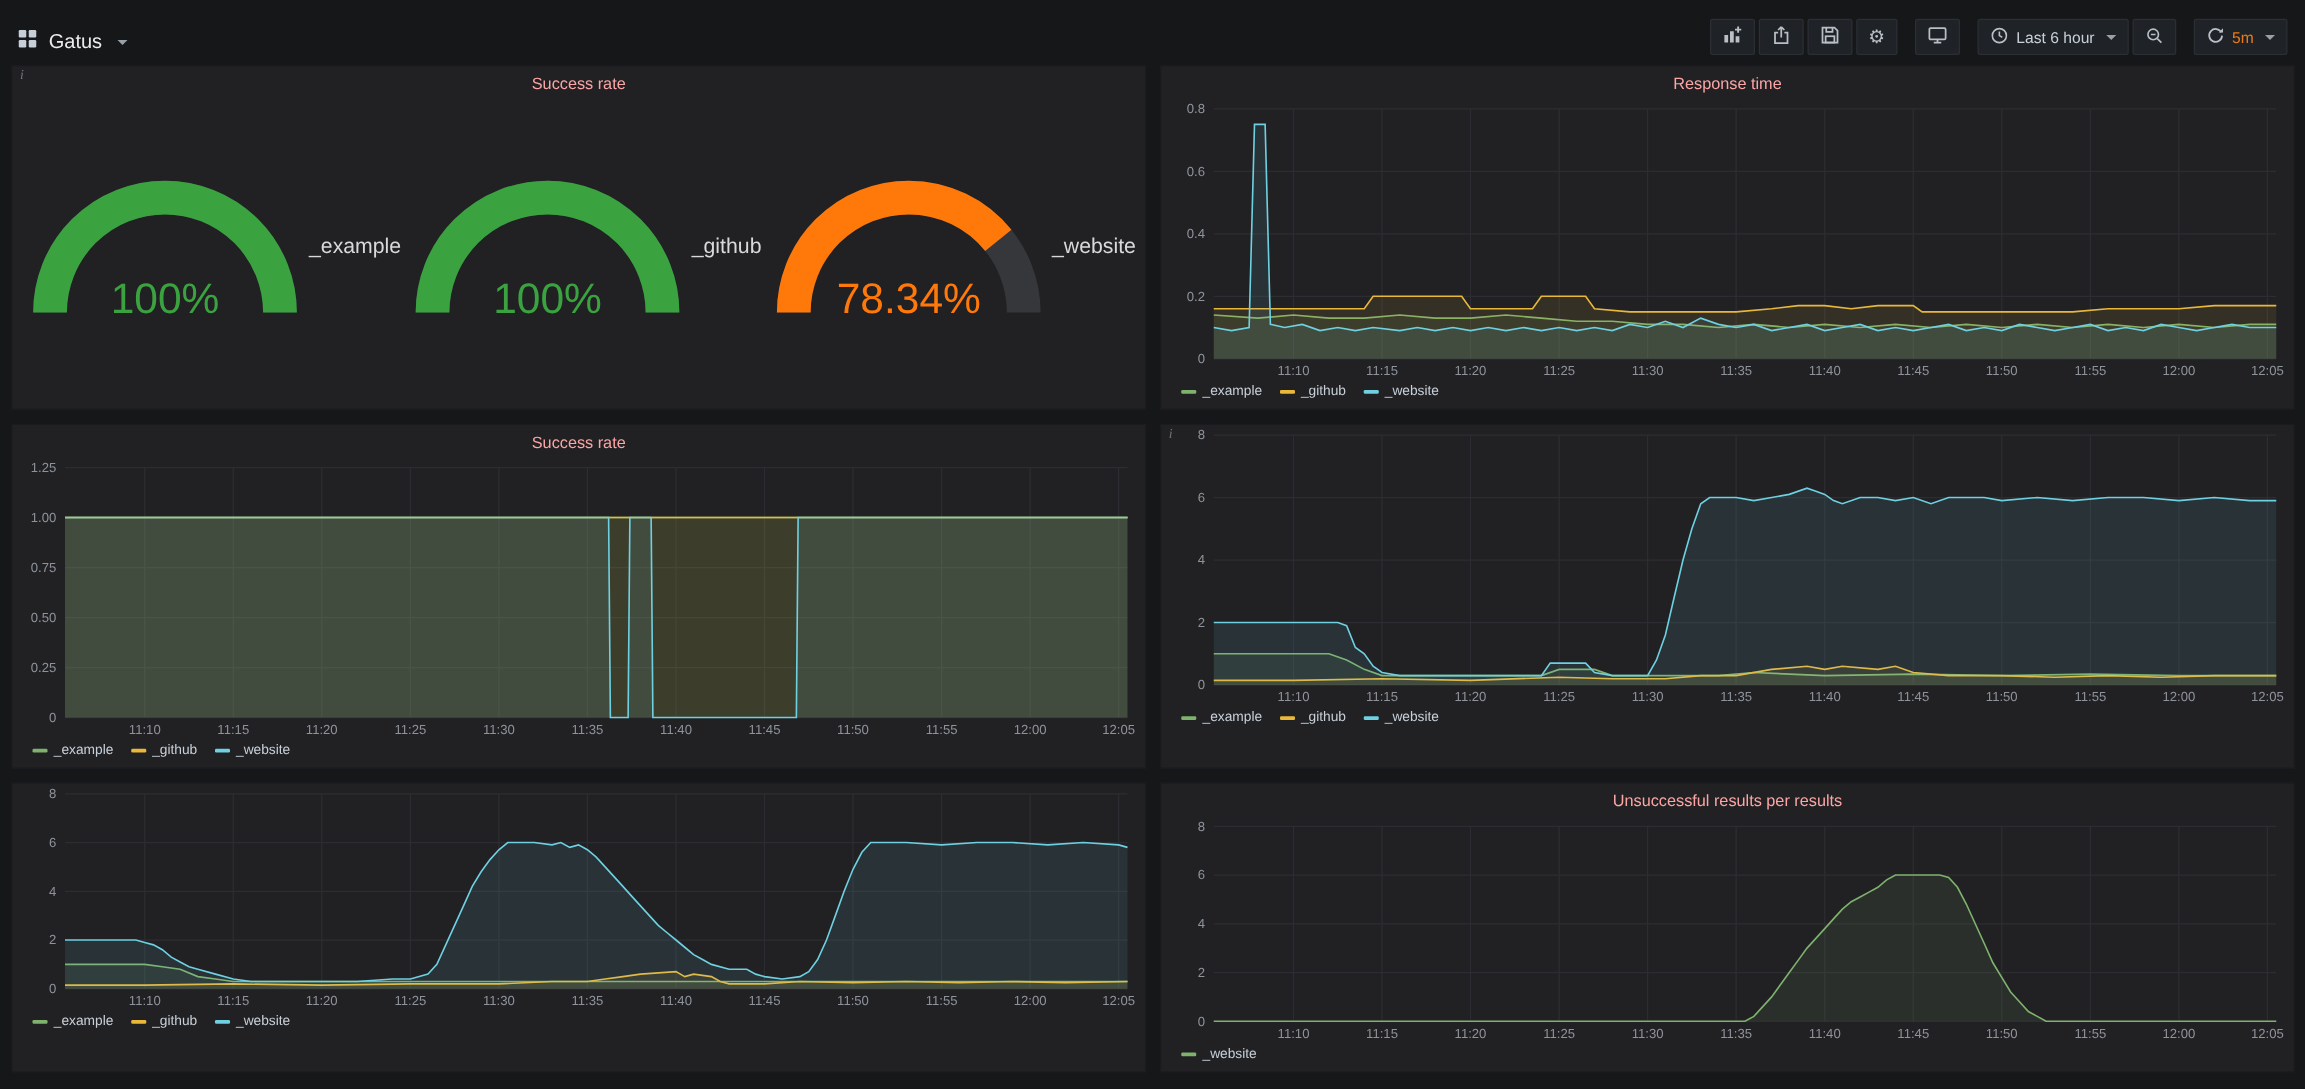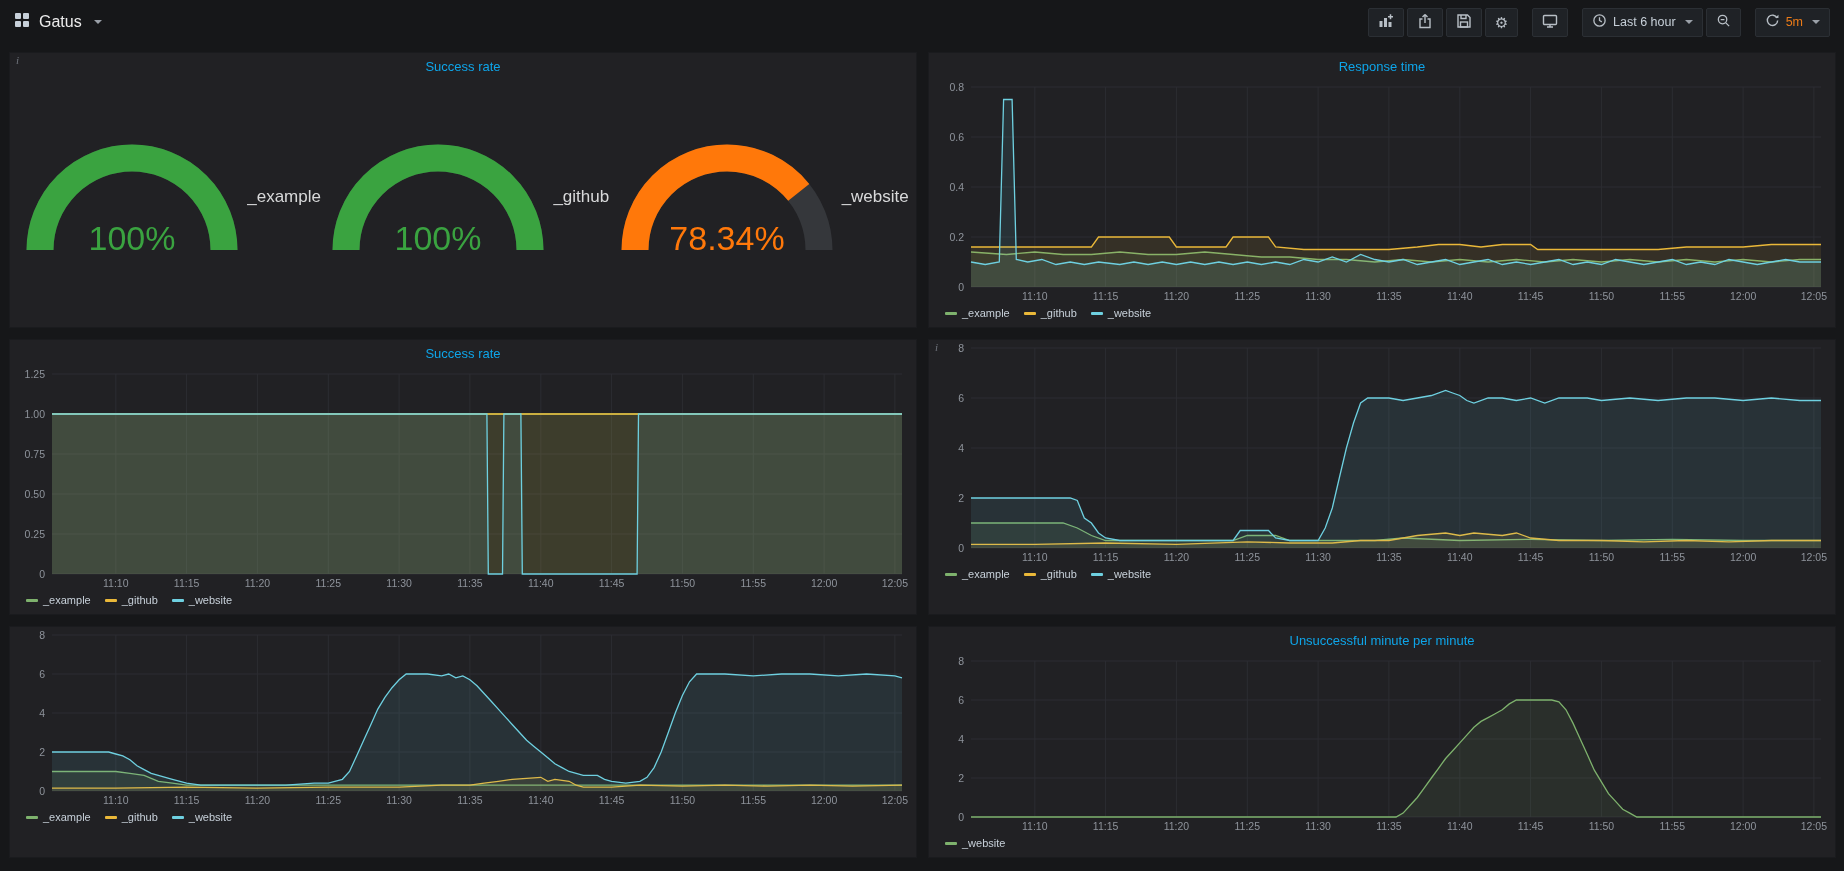--- a/index.html
+++ b/index.html
@@ -1,38 +1,38 @@
 <!DOCTYPE html>
 <html><head>
 <meta charset="utf-8">
 <style>
   *{box-sizing:border-box;margin:0;padding:0}
   html,body{width:1844px;height:871px;overflow:hidden;background:#161719;
     font-family:"Liberation Sans",sans-serif;color:#d8d9da}
   
-  .navbar{height:44px;display:flex;align-items:center;justify-content:space-between;
+  .navbar{height:44px;display:flex;align-items:flex-end;justify-content:space-between;
     padding:0 14px;background:#161719}
   .nav-left{display:flex;align-items:center;gap:9px}
   .nav-title{font-size:16px;color:#ececec}
   .caret{width:0;height:0;border-left:4px solid transparent;border-right:4px solid transparent;
     border-top:4px solid #9aa0a8;display:inline-block;margin-left:3px}
   .nav-right{display:flex;align-items:center;gap:3px}
   .nav-btn{height:29px;display:inline-flex;align-items:center;gap:6px;padding:0 9px;
     background:#1f2226;border:1px solid #2b2f34;border-radius:2px;color:#c7d0d9;
     font-size:12.5px;font-family:inherit;cursor:pointer}
   .nav-gap{width:8px}
   .refresh-val{color:#eb7b18}
   .gear-glyph{font-size:15px;line-height:1;color:#b8bfc6}
   
   .dashboard{display:grid;grid-template-columns:1fr 1fr;grid-template-rows:276px 276px 232px;
     gap:11px;padding:8px 9px}
   .panel{background:#212124;position:relative;display:flex;flex-direction:column;
     border:1px solid #1a1b1e}
   .panel-header{height:26px;display:flex;align-items:center;justify-content:center;
-    font-size:13px;color:#0ea5e9;cursor:pointer;flex:0 0 auto}
+    font-size:13px;color:#fca5a5;cursor:pointer;flex:0 0 auto}
   .panel-body{flex:1;padding:0 6px 2px;display:flex;flex-direction:column}
   .info-corner{position:absolute;top:1px;left:6px;font-size:11px;font-style:italic;
     font-family:"Liberation Serif",serif;color:#70757d;z-index:2;cursor:pointer}
   
   .gauge-row{flex-direction:row;justify-content:space-around;align-items:center;padding-bottom:16px}
   .gauge{display:flex;align-items:center}
   .gauge-value{font-size:34px;font-weight:500;font-family:"Liberation Sans",sans-serif}
   .gauge-label{font-size:17px;color:#d8d9da;margin-top:4px}
   
   svg.chart-svg{flex:0 0 auto}
@@ -367,21 +367,21 @@
       <div class="legend">
           <span class="legend-item"><i style="background: rgb(126, 178, 109);"></i>_example</span>
           <span class="legend-item"><i style="background: rgb(234, 184, 57);"></i>_github</span>
           <span class="legend-item"><i style="background: rgb(110, 208, 224);"></i>_website</span>
         </div>
     </div>
   </section>
 
   <section class="panel">
     <div class="panel-header">
-      <span>Unsuccessful minute per minute</span>
+      <span>Unsuccessful results per results</span>
     </div>
     <div class="panel-body">
       <svg class="chart-svg" width="894" height="182">
           <line x1="99.8" x2="99.8" y1="8" y2="164" stroke="#2c2d32" stroke-width="1"></line>
           <text x="99.8" y="177" text-anchor="middle" class="tick">11:10</text>
           <line x1="170.6" x2="170.6" y1="8" y2="164" stroke="#2c2d32" stroke-width="1"></line>
           <text x="170.6" y="177" text-anchor="middle" class="tick">11:15</text>
           <line x1="241.4" x2="241.4" y1="8" y2="164" stroke="#2c2d32" stroke-width="1"></line>
           <text x="241.4" y="177" text-anchor="middle" class="tick">11:20</text>
           <line x1="312.3" x2="312.3" y1="8" y2="164" stroke="#2c2d32" stroke-width="1"></line>

